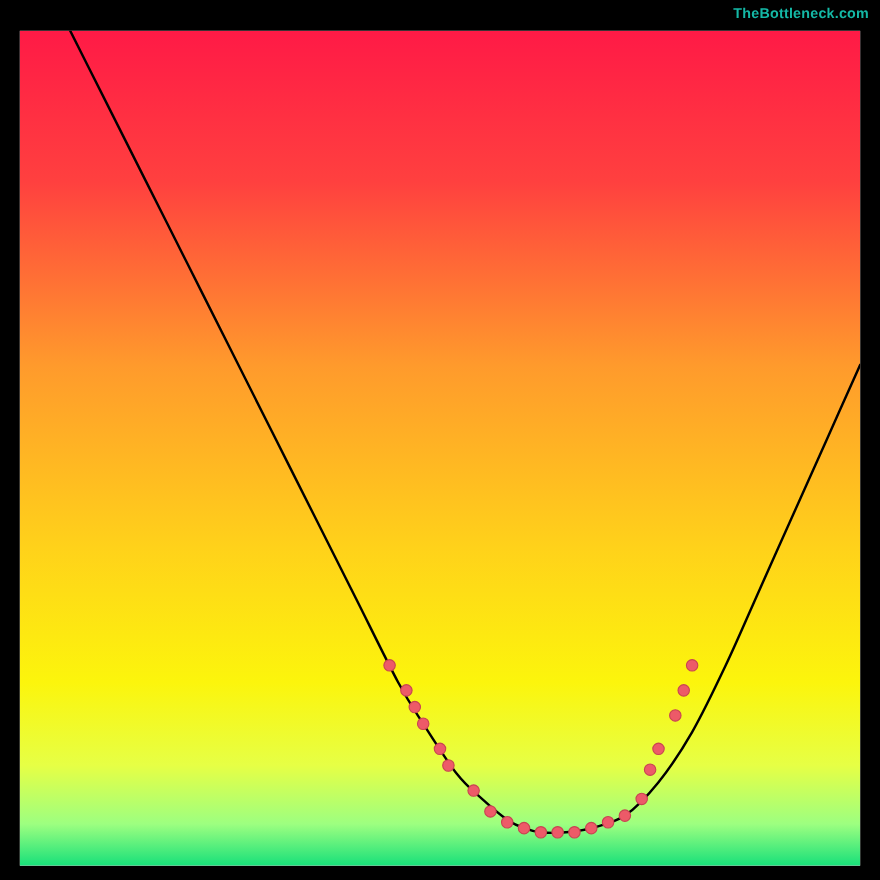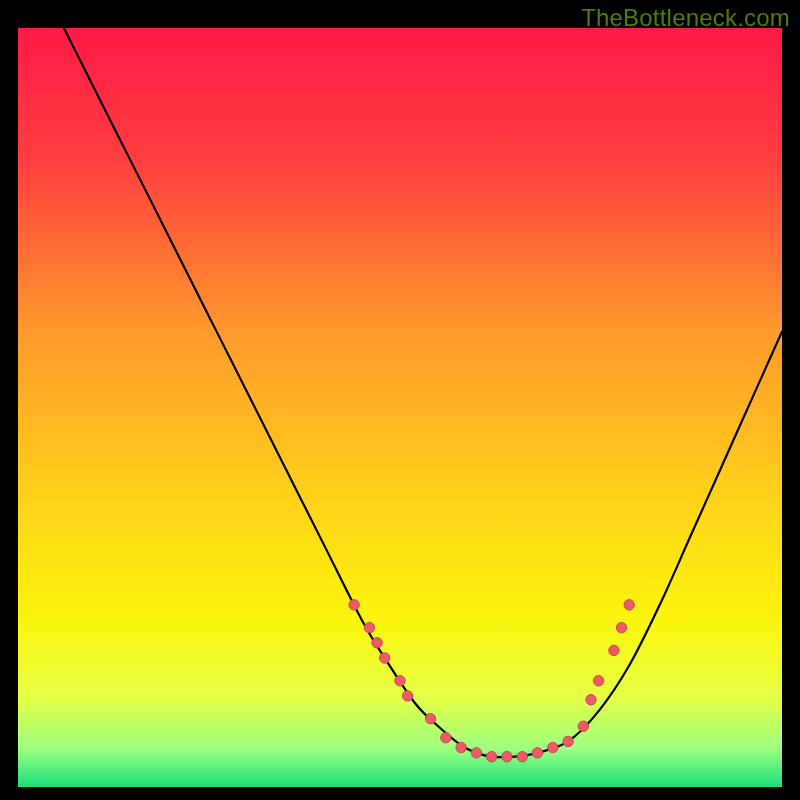--- a/index.html
+++ b/index.html
@@ -13,24 +13,24 @@
   .wrap {
     position: relative;
     width: 800px;
     height: 800px;
     background: #000;
   }
   .watermark {
     position: absolute;
     top: 4px;
     right: 10px;
-    color: #4d7c0f;
+    color: #14b8a6;
     font-family: Arial, Helvetica, sans-serif;
-    font-size: 24px;
-    font-weight: 400;
+    font-size: 13px;
+    font-weight: 700;
     letter-spacing: 0.2px;
   }
   .plot {
     position: absolute;
     left: 18px;
     top: 28px;
     width: 764px;
     height: 759px;
     background: #fff;
   }

